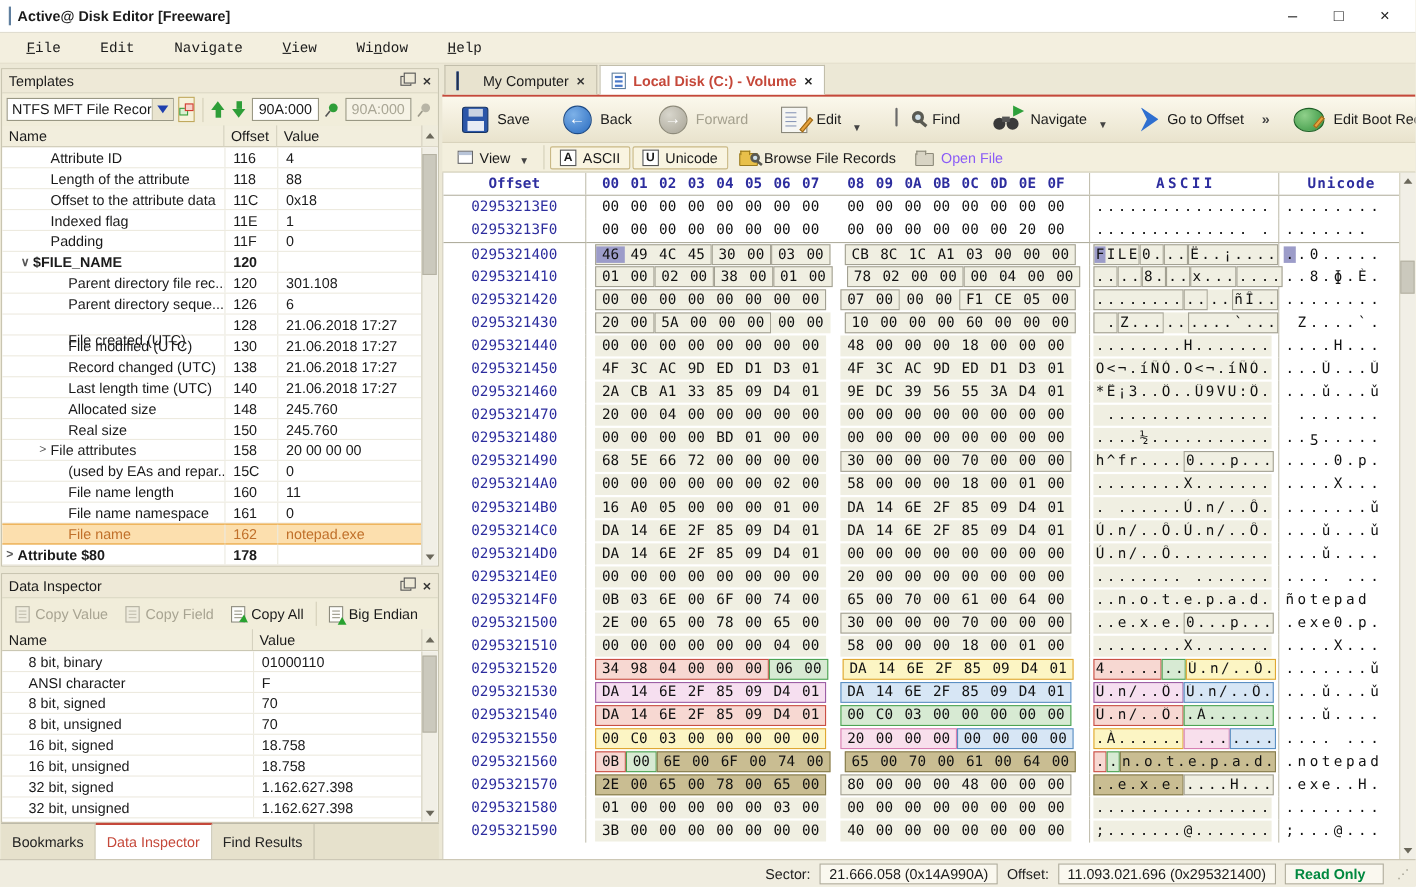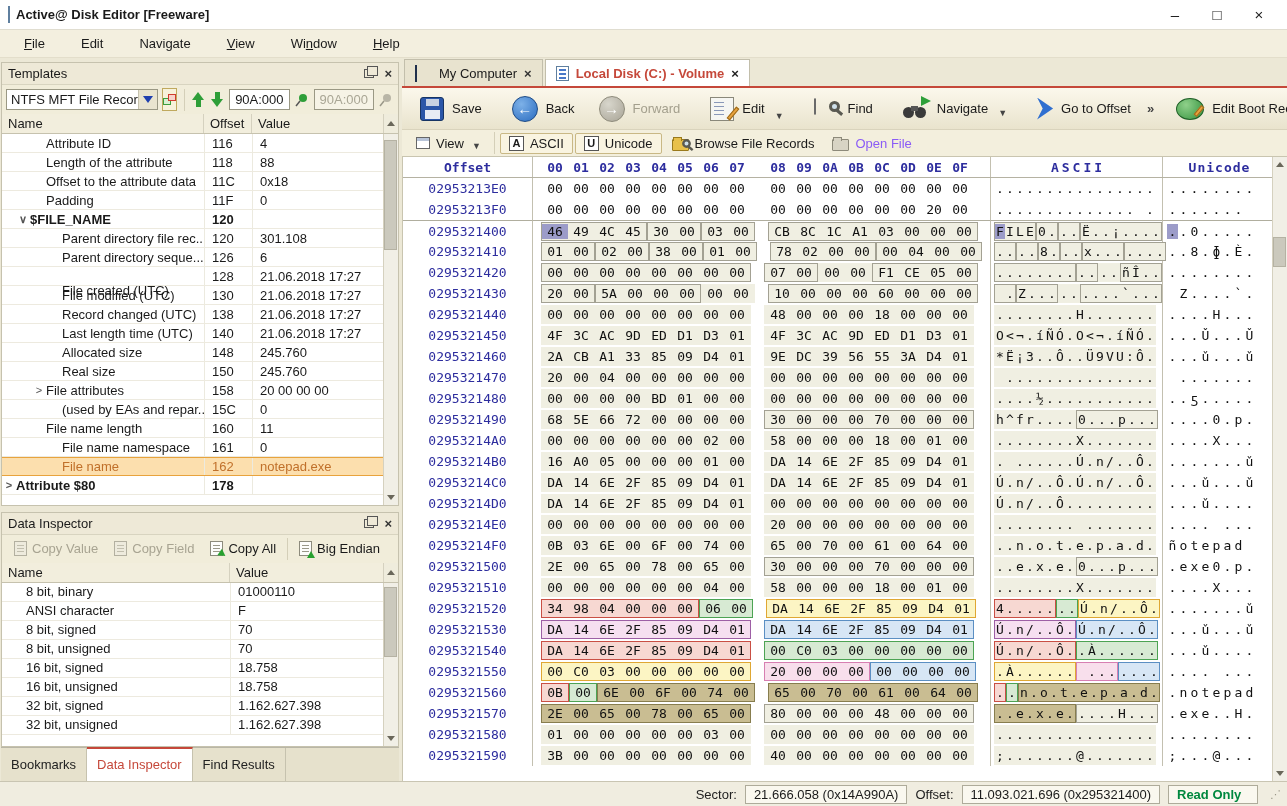--- a/index.html
+++ b/index.html
@@ -7,21 +7,21 @@
   body { font-family:"Liberation Sans", sans-serif; font-size:13px; color:#1a1a1a; background:#ece8d6; }
   .window { width:1287px; height:806px; display:flex; flex-direction:column; background:#ece8d6; }
 
   
   .titlebar { height:30px; background:#ffffff; display:flex; align-items:center; padding:0 8px; border-bottom:1px solid #e0ddd0; }
   .titlebar .title { margin-left:6px; font-weight:bold; font-size:13px; }
   .wbtns { margin-left:auto; display:flex; gap:26px; padding-right:12px; font-size:15px; color:#222; }
   .wbtn { cursor:default; width:16px; text-align:center; }
 
   
-  .menubar { height:28px; background:#f3efdf; display:flex; align-items:center; padding-left:10px; border-bottom:1px solid #e3decb; }
+  .menubar { height:28px; background:#f3efdf; display:flex; align-items:center; padding-left:10px; border-bottom:1px solid #e3decb;font-family:Liberation Mono, monospace; }
   .menuitem { padding:4px 14px; margin-right:8px; }
   .menuitem u { text-decoration:underline; }
 
   
   .content { flex:1; display:flex; overflow:hidden; }
   .left { width:402px; display:flex; flex-direction:column; padding:4px 3px 0 1px; }
   .right { flex:1; display:flex; flex-direction:column; overflow:hidden; }
 
   
   .panel { background:#ece8d6; border:1px solid #c6c2ae; display:flex; flex-direction:column; }
@@ -286,20 +286,27 @@
               </div>
               <div class="trow">
                 <span class="tname" style="padding-left: 44px;">
                   <span>Offset to the attribute data</span>
                 </span>
                 <span class="toff">11C</span>
                 <span class="tval">0x18</span>
               </div>
               <div class="trow">
                 <span class="tname" style="padding-left: 44px;">
+                  <span>Indexed flag</span>
+                </span>
+                <span class="toff">11E</span>
+                <span class="tval">1</span>
+              </div>
+              <div class="trow">
+                <span class="tname" style="padding-left: 44px;">
                   <span>Padding</span>
                 </span>
                 <span class="toff">11F</span>
                 <span class="tval">0</span>
               </div>
               <div class="trow bold">
                 <span class="tname" style="padding-left: 14px;">
                   <span class="texp">∨</span>
                   <span>$FILE_NAME</span>
                 </span>
@@ -371,21 +378,21 @@
                 <span class="tval">20 00 00 00</span>
               </div>
               <div class="trow">
                 <span class="tname" style="padding-left: 60px;">
                   <span>(used by EAs and repar...</span>
                 </span>
                 <span class="toff">15C</span>
                 <span class="tval">0</span>
               </div>
               <div class="trow">
-                <span class="tname" style="padding-left: 44px;">
+                <span class="tname" style="padding-left: 60px;">
                   <span>File name length</span>
                 </span>
                 <span class="toff">160</span>
                 <span class="tval">11</span>
               </div>
               <div class="trow">
                 <span class="tname" style="padding-left: 60px;">
                   <span>File name namespace</span>
                 </span>
                 <span class="toff">161</span>

